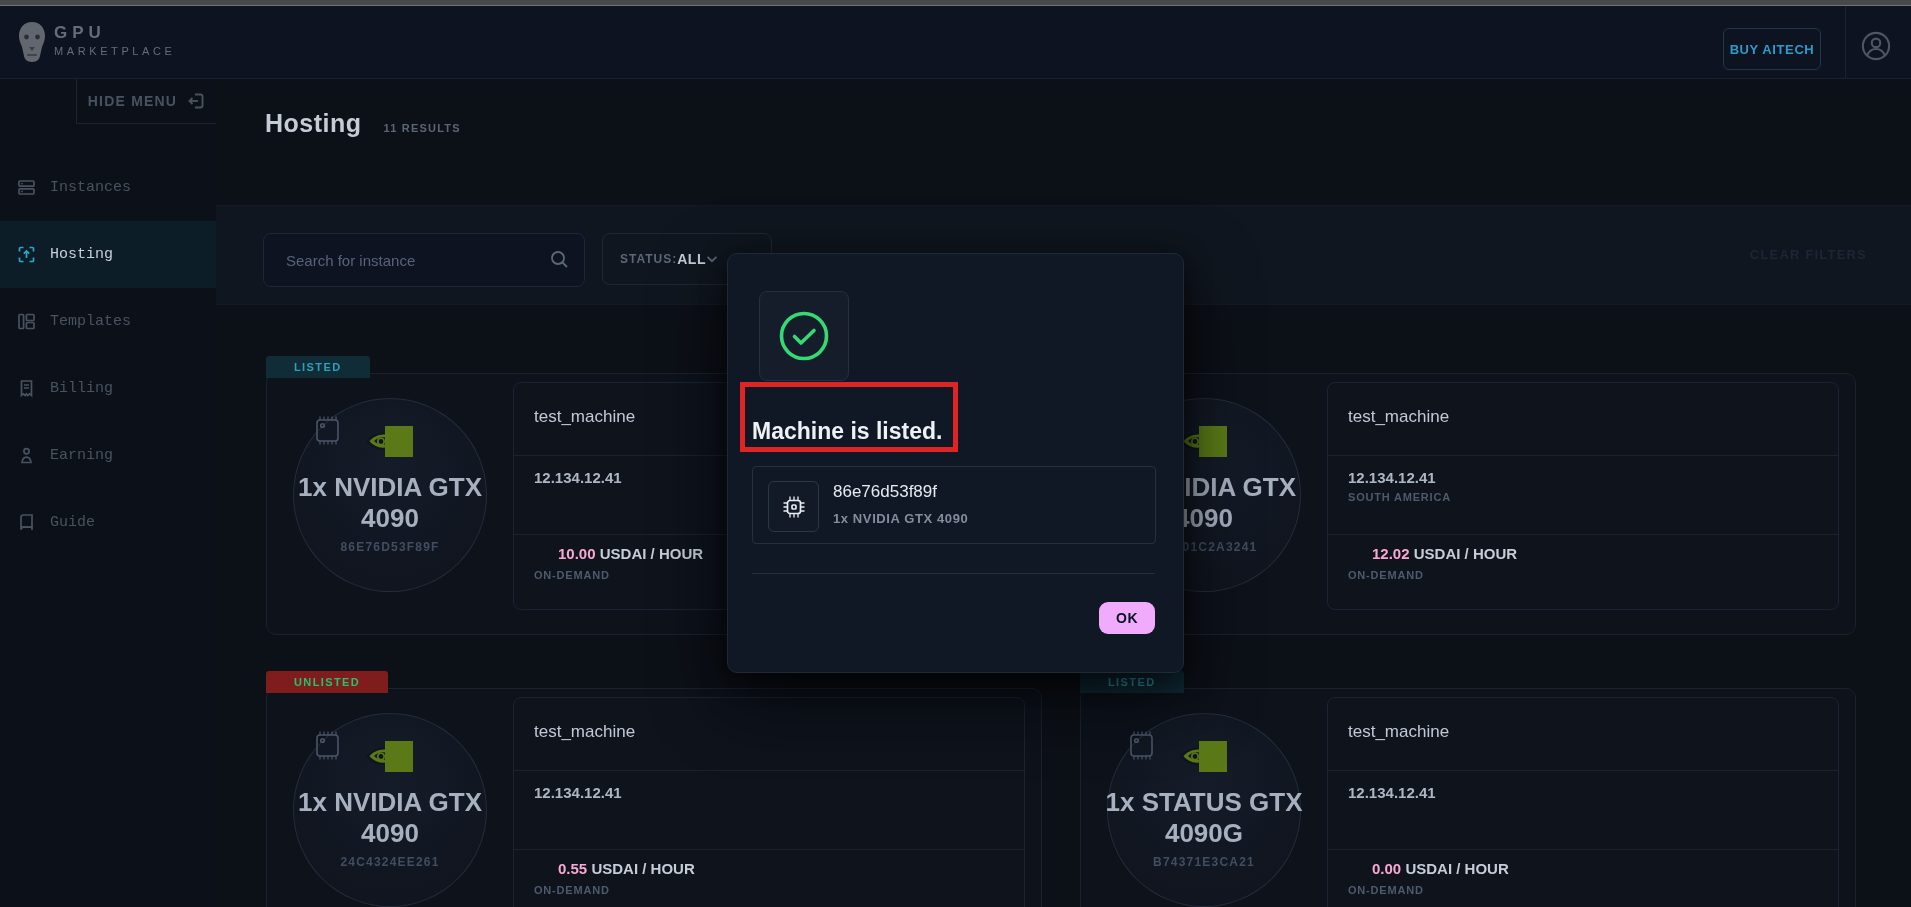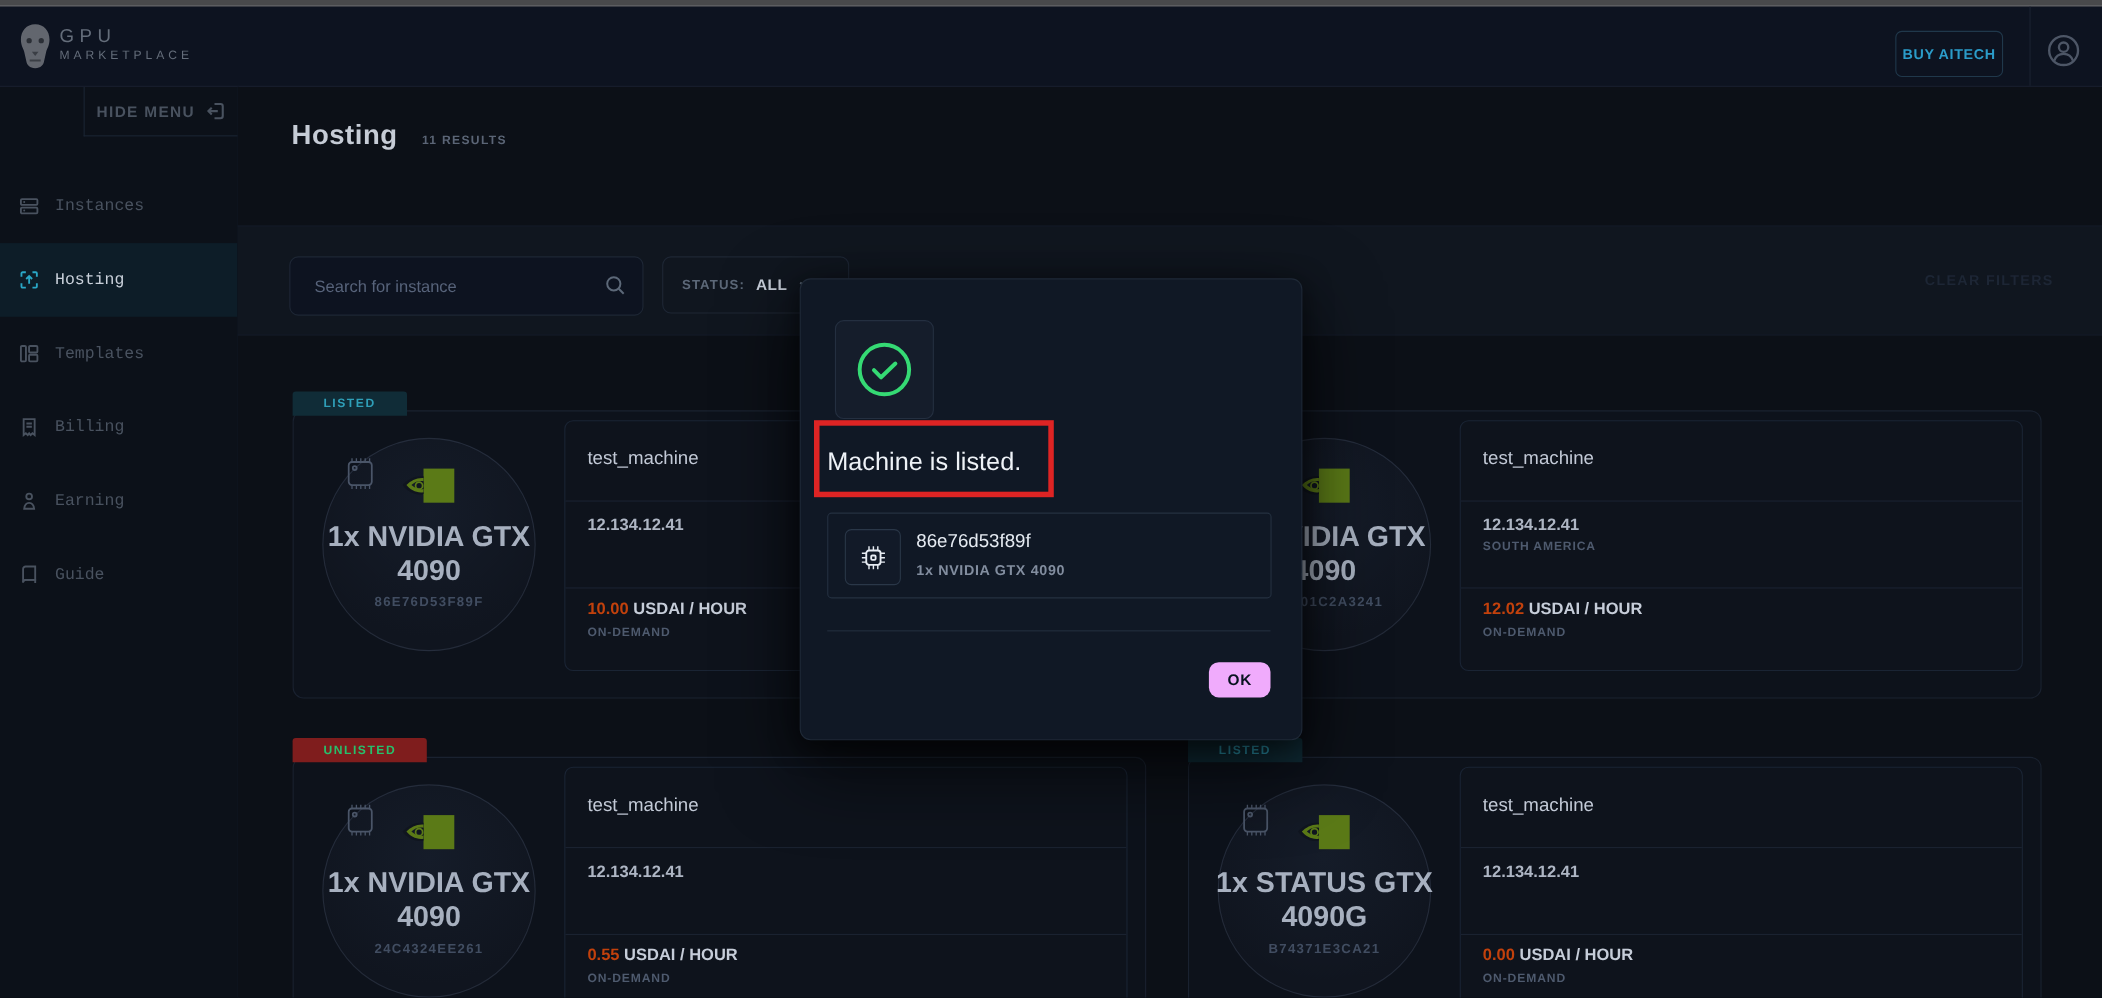--- a/index.html
+++ b/index.html
@@ -4,21 +4,21 @@
 <style>
   html,body{margin:0;padding:0;background:#0c1017;}
   .canvas{position:relative;width:1911px;height:907px;overflow:hidden;background:#0c1017;
           font-family:"Liberation Sans",sans-serif;-webkit-font-smoothing:antialiased;}
   
   .top-strip{position:absolute;left:0;top:0;width:100%;height:5px;background:#48494b;border-bottom:1px solid #717377;}
   
   .navbar{position:absolute;left:0;top:6px;width:100%;height:72px;background:#0d1320;border-bottom:1px solid #1a2230;}
   .logo-face{position:absolute;left:14px;top:14px;width:36px;height:44px;}
   .brand{position:absolute;left:54px;top:17px;color:#646d7a;}
-  .brand .t1{font-size:17px;font-weight:normal;letter-spacing:5px;line-height:20px;}
+  .brand .t1{font-size:17px;font-weight:bold;letter-spacing:5px;line-height:20px;}
   .brand .t2{font-size:11px;letter-spacing:3.6px;line-height:16px;}
   .buy-btn{position:absolute;left:1723px;top:22px;width:96px;height:40px;border:1px solid #20384b;border-radius:6px;
            color:#2b9cc9;font-size:13px;font-weight:bold;letter-spacing:.6px;display:flex;align-items:center;justify-content:center;cursor:pointer;background:transparent;}
   .nav-divider{position:absolute;left:1845px;top:0;width:1px;height:72px;background:#1a2230;}
   .avatar{position:absolute;left:1861px;top:25px;width:30px;height:30px;cursor:pointer;}
   
   .sidebar{position:absolute;left:0;top:79px;width:216px;height:828px;background:#0c1119;border-right:1px solid #182030;}
   .hide-menu{position:absolute;left:76px;top:0;width:140px;height:44px;border:1px solid #1b2433;border-top:none;
              display:flex;align-items:center;justify-content:center;gap:9px;color:#49525f;font-size:14px;font-weight:bold;letter-spacing:1.2px;cursor:pointer;}
   .menu{position:absolute;left:0;top:75px;width:216px;font-family:Liberation Mono, monospace;}
@@ -31,21 +31,21 @@
   .page-head{position:absolute;left:49px;top:30px;display:flex;align-items:baseline;gap:22px;}
   .page-title{font-size:25px;font-weight:bold;color:#c6ccd6;letter-spacing:.5px;}
   .results{font-size:11px;font-weight:bold;color:#5b6576;letter-spacing:1.2px;}
   .filter-bar{position:absolute;left:0;top:126px;right:0;height:98px;background:#10161f;border-top:1px solid #131a26;border-bottom:1px solid #131a26;}
   .search-box{position:absolute;left:47px;top:27px;width:320px;height:52px;border:1px solid #1e2735;border-radius:8px;background:#0d1320;}
   .search-box input{position:absolute;left:0;top:0;width:100%;height:100%;background:transparent;border:none;outline:none;
                     color:#aeb6c4;font-family:"Liberation Sans",sans-serif;font-size:15px;padding:0 46px 0 22px;box-sizing:border-box;}
   .search-box input::placeholder{color:#57637a;}
   .search-icon{position:absolute;right:14px;top:15px;}
   .status-box{position:absolute;left:386px;top:27px;width:170px;height:52px;border:1px solid #1e2735;border-radius:8px;
-              display:flex;align-items:center;gap:10px;padding-left:17px;box-sizing:border-box;cursor:pointer;}
+              display:flex;align-items:center;padding-left:17px;box-sizing:border-box;cursor:pointer;}
   .status-label{font-size:12px;font-weight:bold;letter-spacing:1px;color:#5c6878;}
   .status-value{font-size:14px;font-weight:bold;color:#c6cdd8;letter-spacing:.5px;}
   .clear-filters{position:absolute;right:44px;top:41px;font-size:13px;font-weight:bold;letter-spacing:1.2px;color:#1d2635;cursor:pointer;}
   
   .card{position:absolute;width:774px;height:260px;background:#0d121b;border:1px solid #1a2230;border-radius:10px;cursor:pointer;}
   .c1{left:50px;top:294px;} .c2{left:864px;top:294px;} .c3{left:50px;top:609px;} .c4{left:864px;top:609px;}
   .badge{position:absolute;left:-1px;top:-18px;height:22px;display:inline-flex;align-items:center;padding:0 28px;
          font-size:11px;font-weight:bold;letter-spacing:1.4px;border-radius:3px 3px 0 0;}
   .badge:empty{display:none;}
   .badge.listed{color:#2f9fb8;background:#102c37;}
@@ -61,28 +61,28 @@
   .id-shift{transform:translateX(16px);}
   .card-panel{position:absolute;left:246px;top:8px;width:512px;height:228px;border:1px solid #1a2434;border-radius:8px;
               background:rgba(255,255,255,0.008);box-sizing:border-box;}
   .cp-name{position:absolute;left:20px;top:24px;font-size:17px;color:#c2c9d6;}
   .cp-div1{position:absolute;left:0;right:0;top:72px;height:1px;background:#1a2230;}
   .cp-ip{position:absolute;left:20px;top:86px;font-size:15px;font-weight:bold;color:#aeb6c4;}
   .cp-region{position:absolute;left:20px;top:108px;font-size:11px;font-weight:bold;letter-spacing:.8px;color:#4e5a6e;}
   .cp-region:empty{display:none;}
   .cp-div2{position:absolute;left:0;right:0;top:151px;height:1px;background:#1a2230;}
   .cp-price{position:absolute;left:20px;top:162px;font-size:15px;font-weight:bold;}
-  .cp-price .val{color:#c2410c;} .cp-price .unit{color:#c6cdd9;}
+  .cp-price .val{color:#f9a8d4;margin-left:24px;} .cp-price .unit{color:#c6cdd9;}
   .cp-billing{position:absolute;left:20px;top:186px;font-size:11px;font-weight:bold;letter-spacing:.8px;color:#4e5a6e;}
   
   .modal{position:absolute;left:727px;top:253px;width:455px;height:418px;background:#101825;border:1px solid #1f2937;border-radius:10px;
          box-shadow:0 25px 70px rgba(0,0,0,.65),0 6px 24px rgba(0,0,0,.5);z-index:10;}
   .modal-icon-tile{position:absolute;left:31px;top:37px;width:88px;height:88px;border:1px solid #242f40;border-radius:8px;background:#151d2b;
                    display:flex;align-items:center;justify-content:center;}
-  .modal-title{position:absolute;left:24px;top:152px;font-size:23px;font-weight:normal;color:#eef2f7;}
+  .modal-title{position:absolute;left:24px;top:164px;font-size:23px;font-weight:bold;color:#eef2f7;}
   .machine-row{position:absolute;left:24px;top:212px;width:404px;height:78px;border:1px solid #243040;border-radius:4px;box-sizing:border-box;}
   .machine-tile{position:absolute;left:15px;top:14px;width:49px;height:49px;border:1px solid #2a3748;border-radius:6px;background:#121a28;
                 display:flex;align-items:center;justify-content:center;}
   .machine-id{position:absolute;left:80px;top:15px;font-size:17px;color:#e6ebf2;}
   .machine-gpu{position:absolute;left:80px;top:44px;font-size:13px;font-weight:bold;letter-spacing:.6px;color:#828d9f;}
   .modal-div{position:absolute;left:24px;right:28px;top:319px;height:1px;background:#232e3e;}
   .ok-btn{position:absolute;right:28px;top:348px;width:56px;height:32px;background:#f0abfc;border:none;border-radius:9px;
           color:#081220;font-size:14px;font-weight:bold;letter-spacing:.5px;cursor:pointer;font-family:"Liberation Sans",sans-serif;}
   .annotation-box{position:absolute;left:740px;top:382px;width:218px;height:70px;border:5px solid #de2424;box-sizing:border-box;z-index:20;pointer-events:none;}
 </style>

